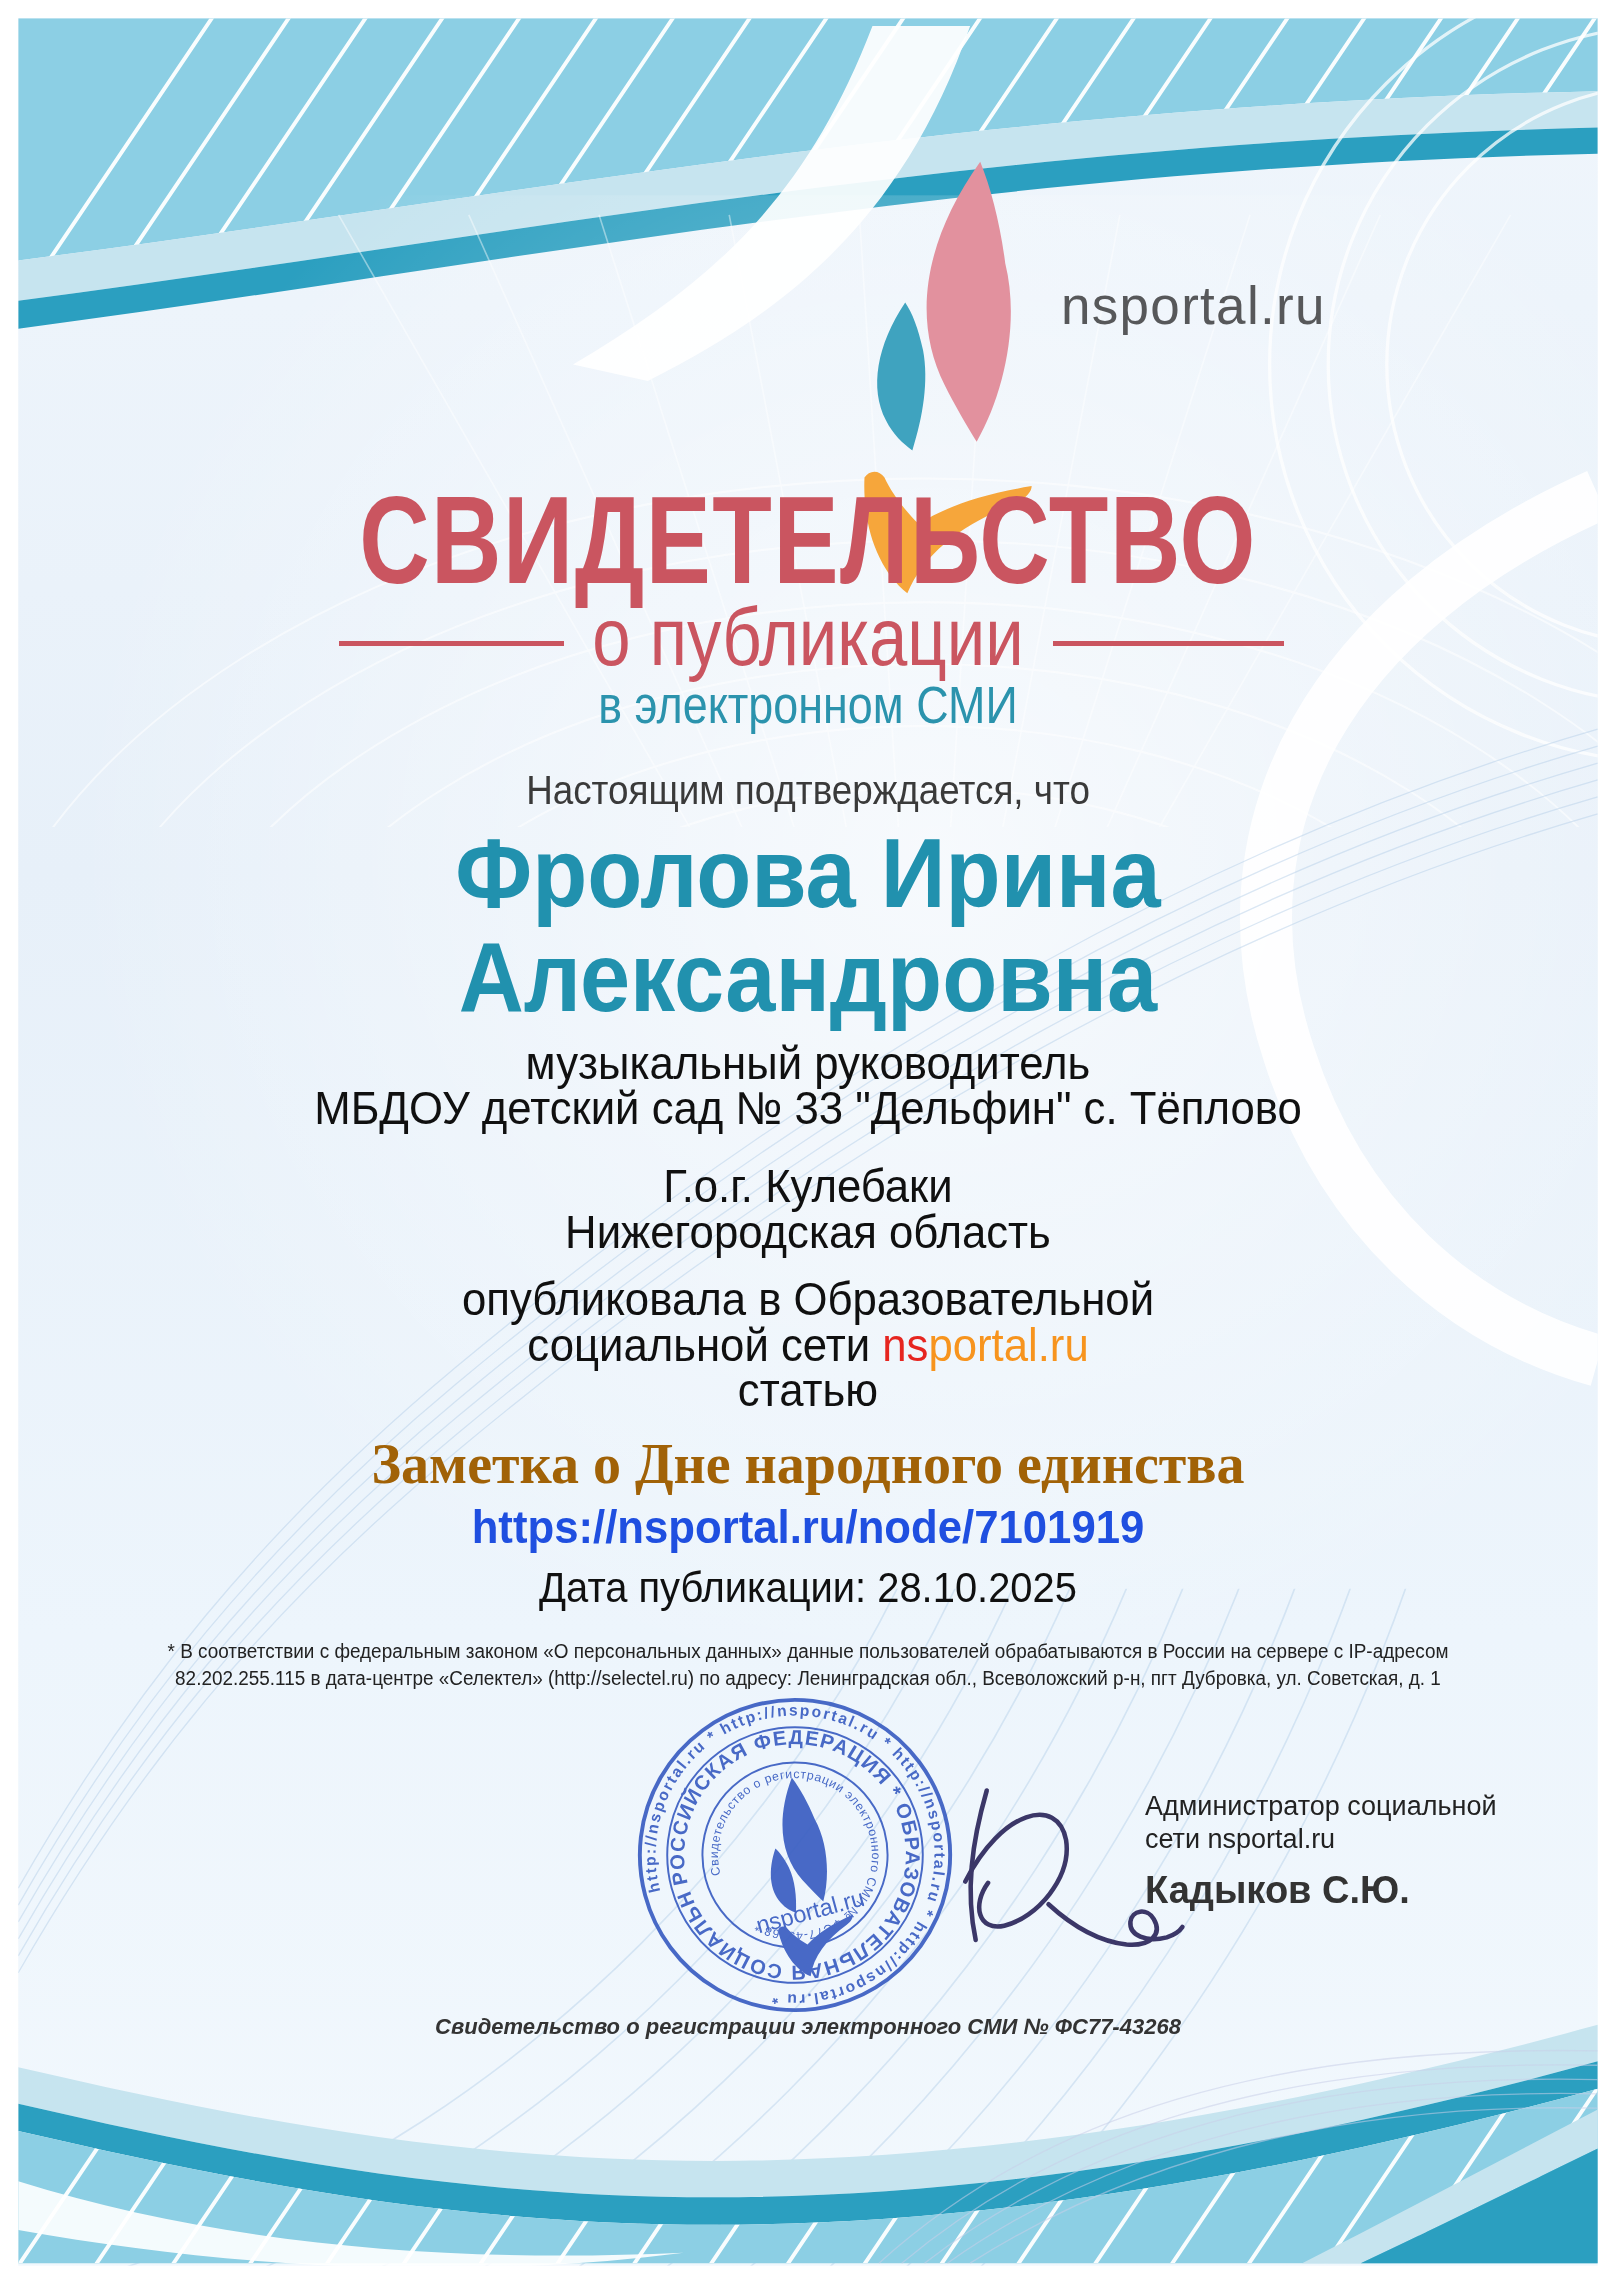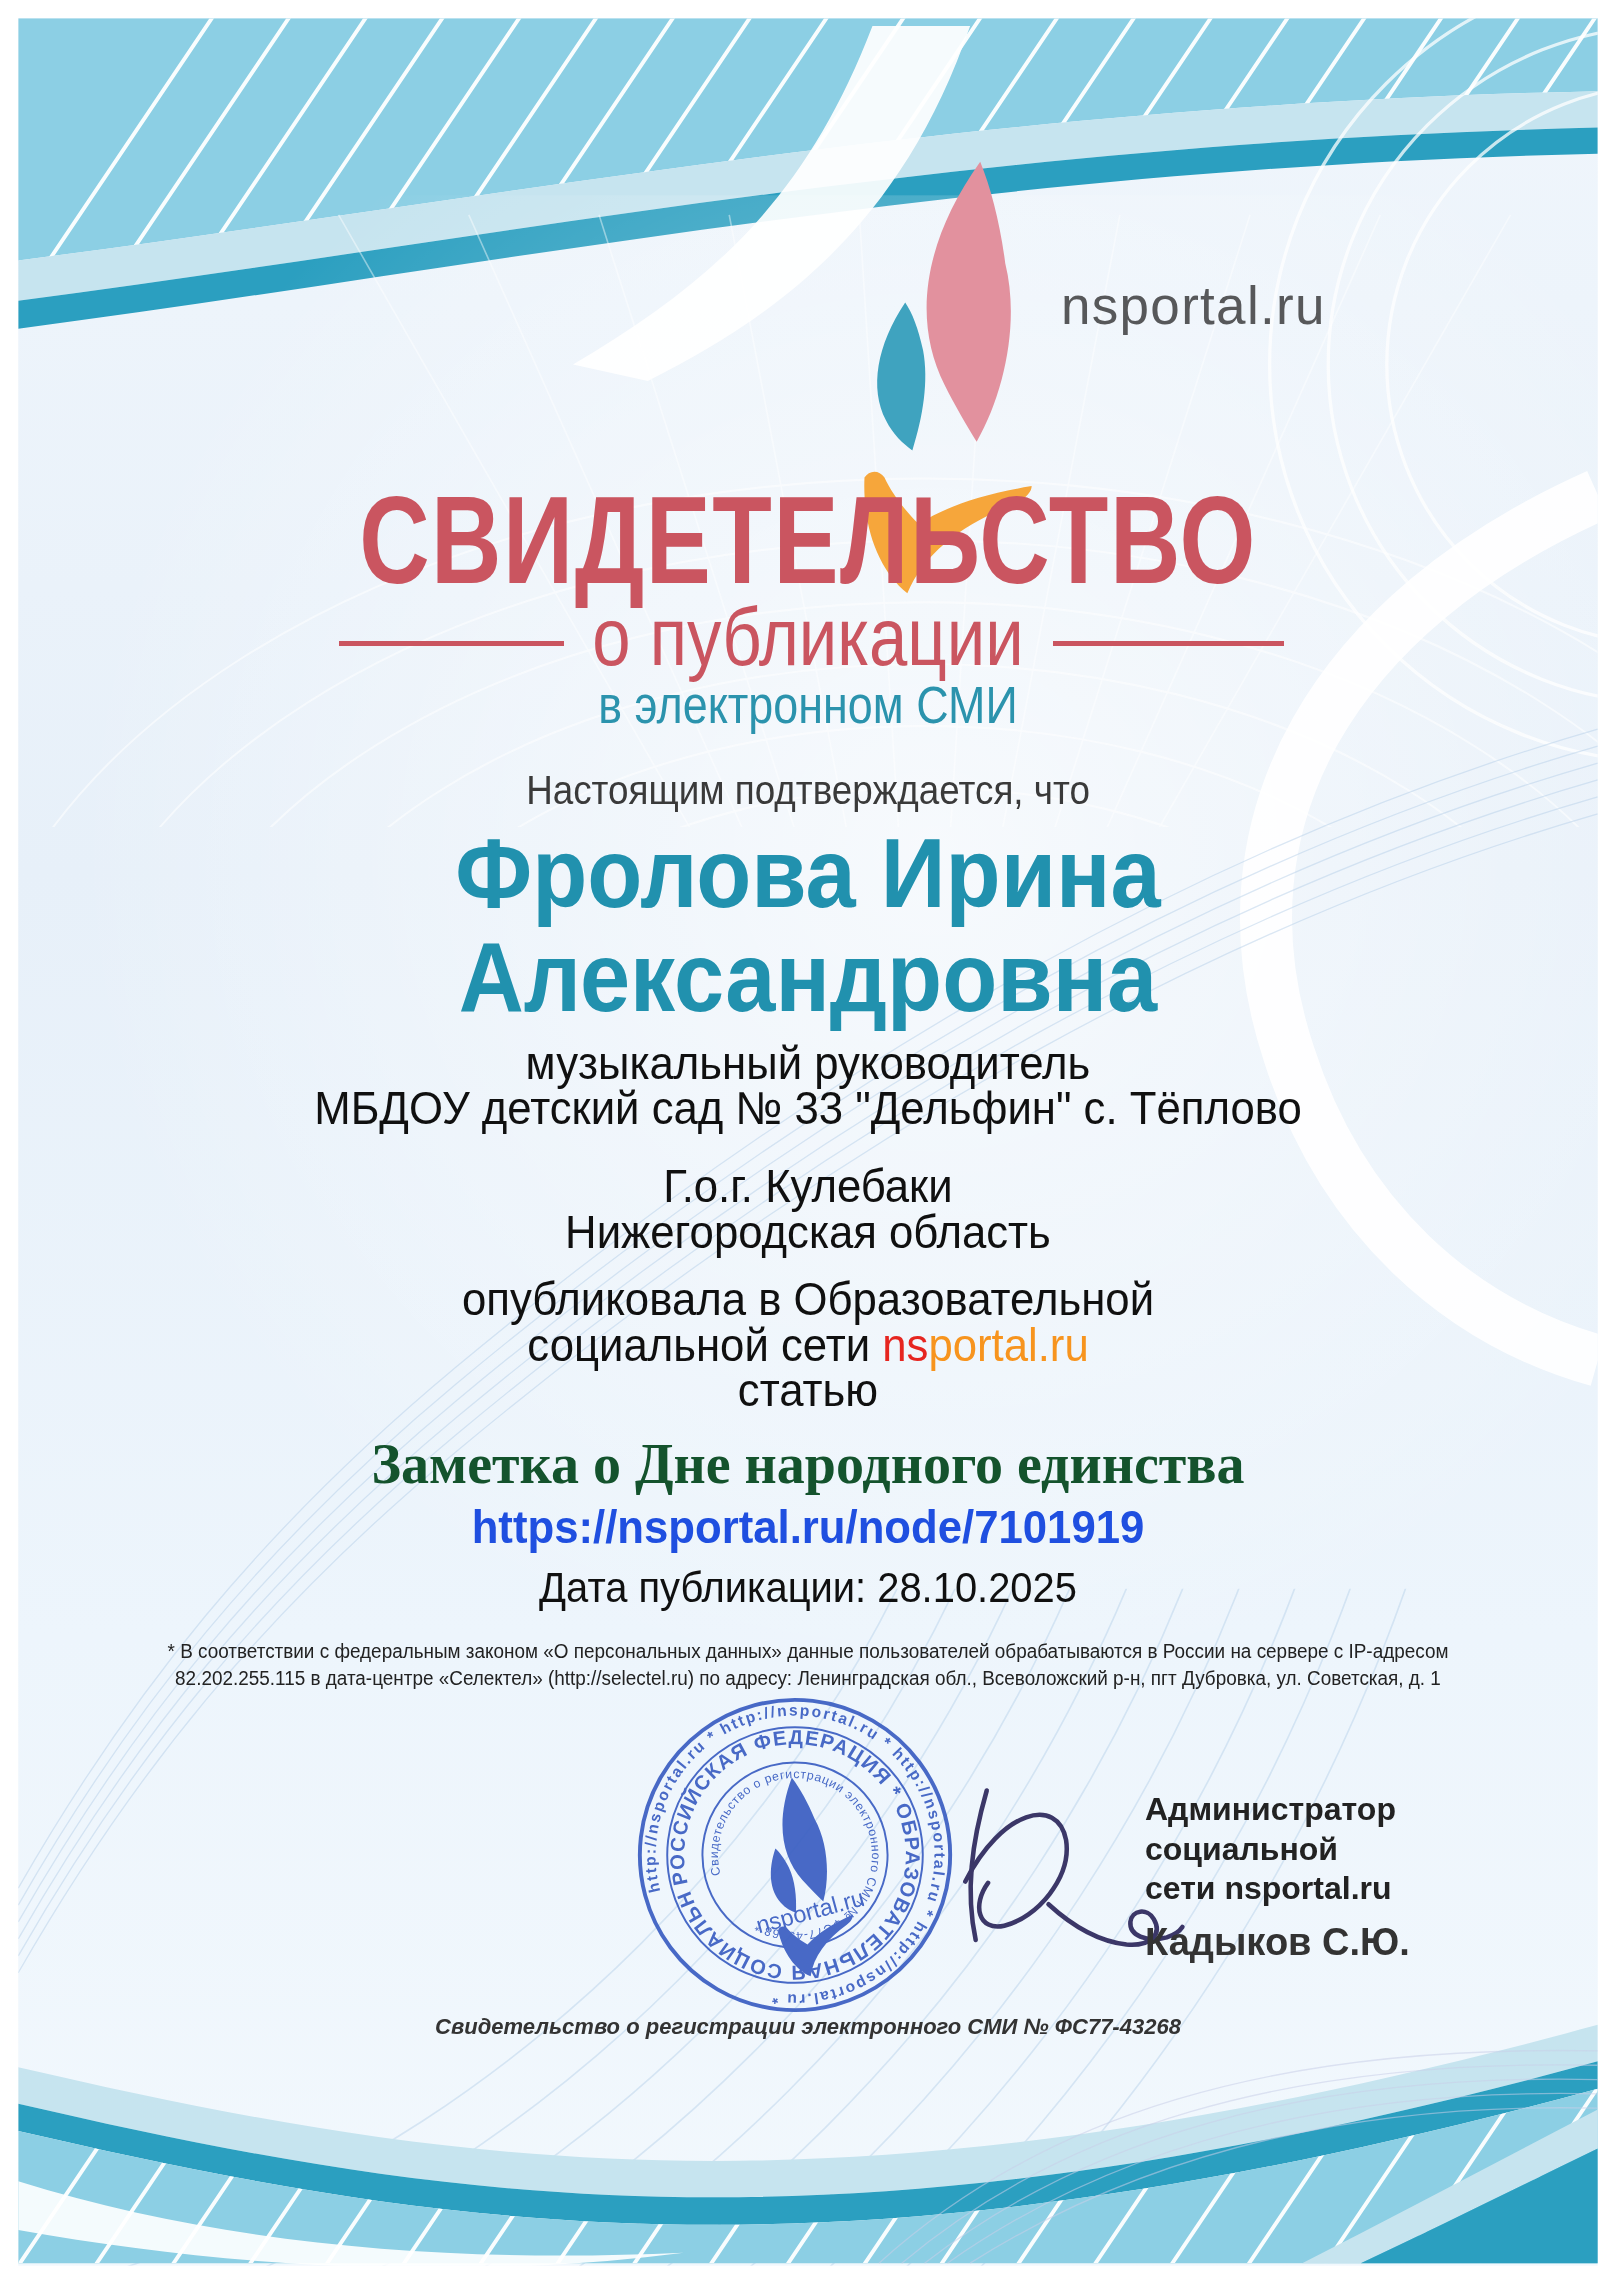--- a/index.html
+++ b/index.html
@@ -14,27 +14,27 @@
   .narrow95{transform:scaleX(.95);transform-origin:50% 50%;}
   .brand-text{position:absolute;left:1061px;top:275px;font-size:53px;letter-spacing:1.3px;color:#57585a;}
   .brand-sub{position:absolute;left:1063px;top:345px;font-size:30px;line-height:1.18;color:#7d8287;}
   .t-main{top:477px;font-size:125px;font-weight:bold;letter-spacing:2px;color:#ca5560;}
   .t-pub{top:596px;font-size:82px;font-weight:400;color:#ca5560;}
   .dash{position:absolute;height:4.6px;background:#ca5560;top:641px;}
   .t-smi{top:680px;font-size:51px;color:#2b93ad;}
   .t-confirm{top:770px;font-size:40px;color:#3a3a3a;}
   .t-name{top:822px;font-size:98px;font-weight:bold;line-height:1.06;color:#2191ae;}
   .t-body{font-size:46px;color:#101010;}
-  .t-article{top:1436px;font-size:56px;font-weight:bold;font-family:"Liberation Serif",serif;color:#14532d;}
+  .t-article{top:1436px;font-size:56px;font-weight:bold;font-family:"Liberation Serif",serif;color:#a16207;}
   .t-url{top:1504px;font-size:46px;font-weight:bold;color:#1f4fe0;text-decoration:none;}
   .t-date{top:1567px;font-size:42px;color:#101010;}
   .fineprint{position:absolute;left:92px;top:1638px;width:1432px;text-align:center;
              font-size:19.5px;line-height:1.36;color:#222;transform:scaleX(.97);transform-origin:50% 50%;}
   .admin{position:absolute;left:1145px;top:1790px;width:365px;text-align:left;color:#222;}
-  .admin .role{font-size:32px;font-weight:bold;line-height:1.24;}
+  .admin .role{font-size:27px;font-weight:normal;line-height:1.24;}
   .admin .signer{font-size:38px;color:#333;margin-top:11.7px;font-weight:700;}
   .footer-line{top:2016px;font-size:22px;font-style:italic;color:#333;font-weight:bold;}
   .stamp-svg{position:absolute;left:619px;top:1679px;}
   .sig-svg{position:absolute;left:925px;top:1745px;}
   .logo-svg{position:absolute;left:837px;top:156px;}
 </style>
 </head>
 <body>
 
 <div class="page">

